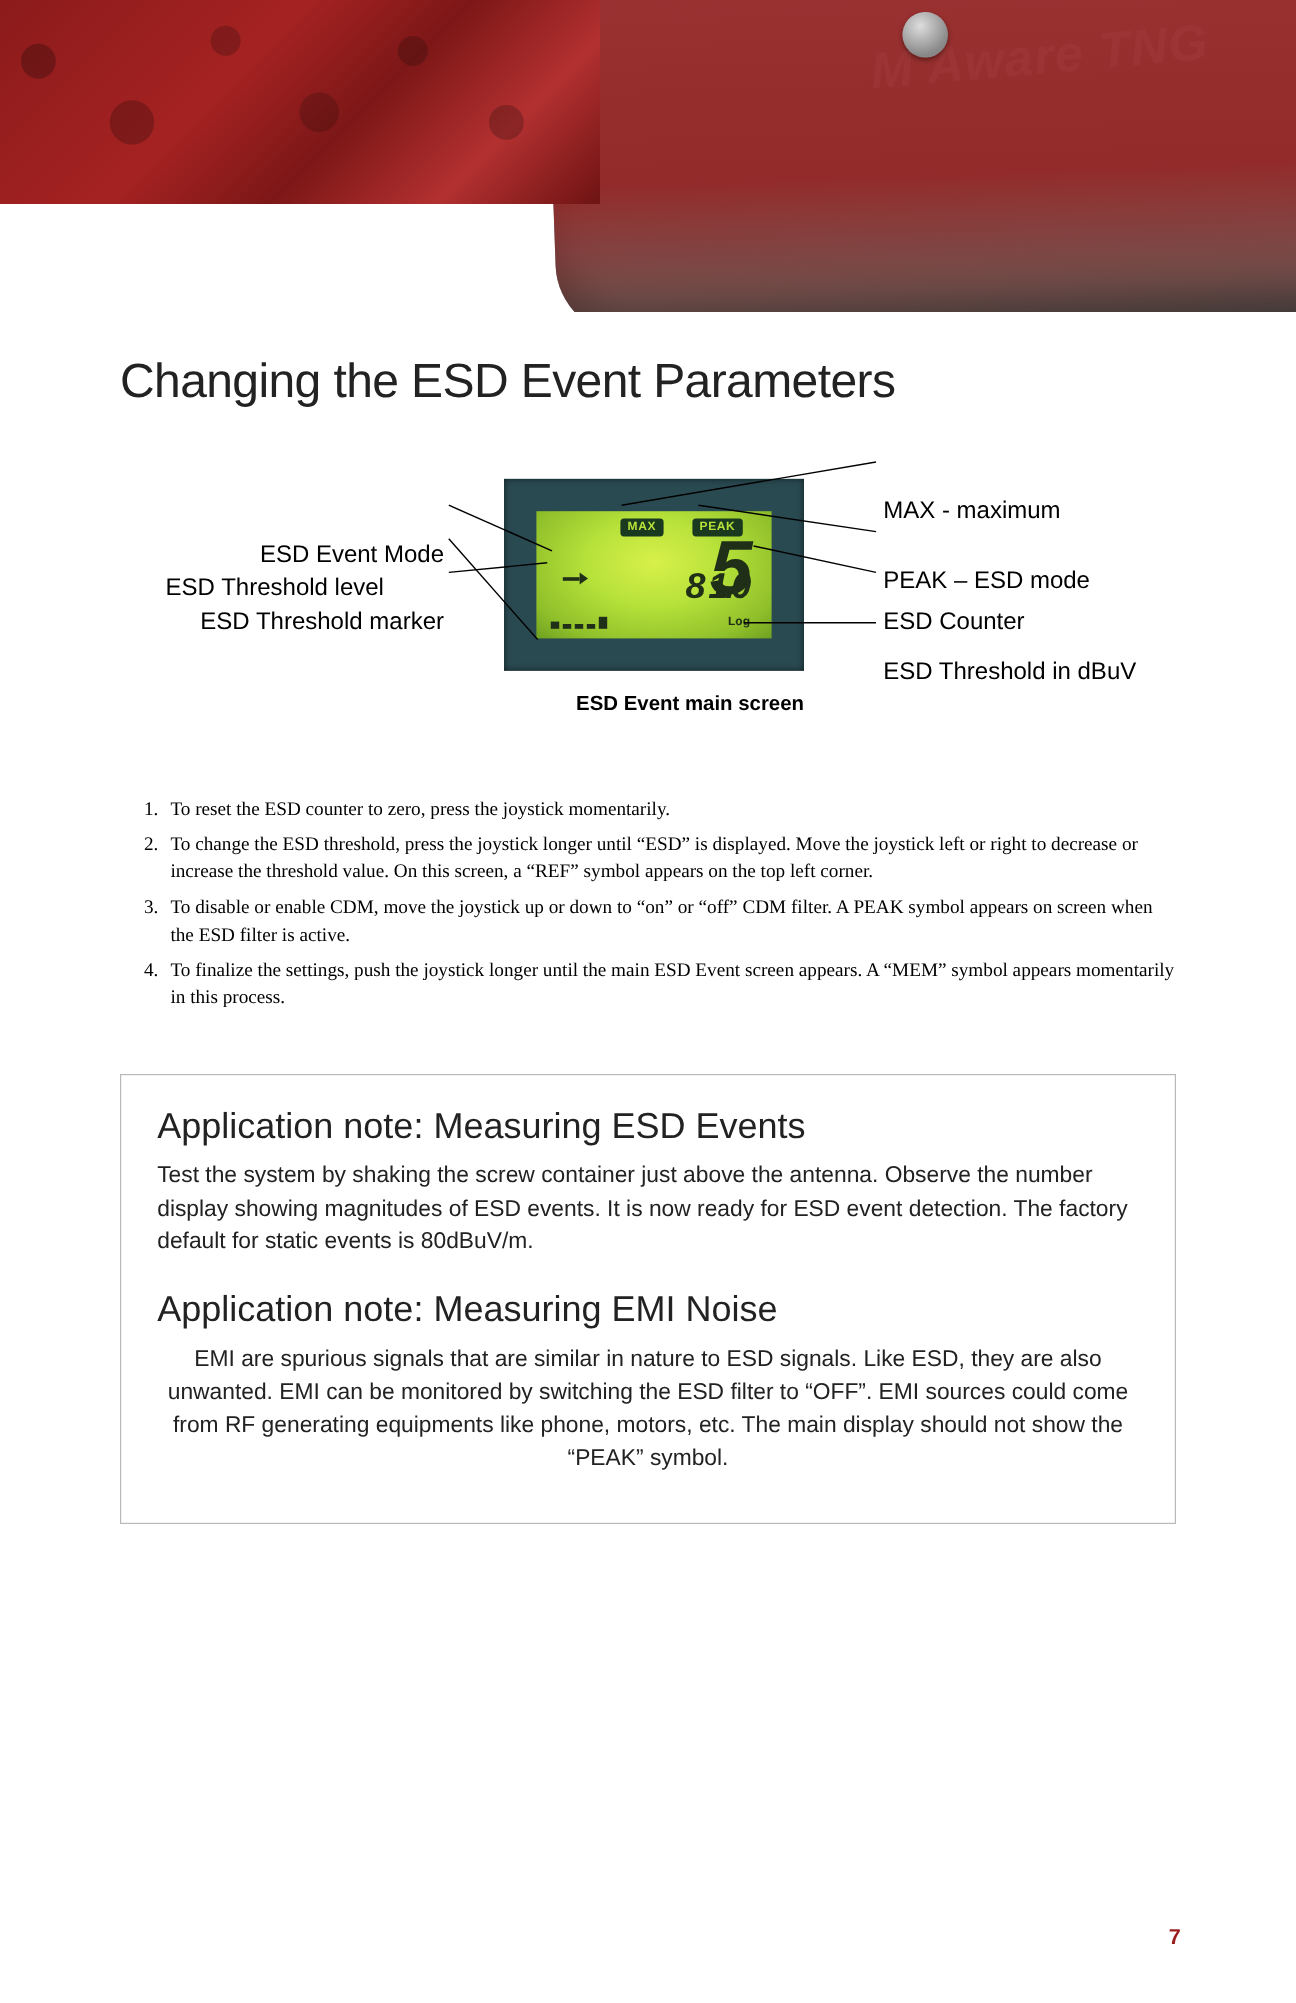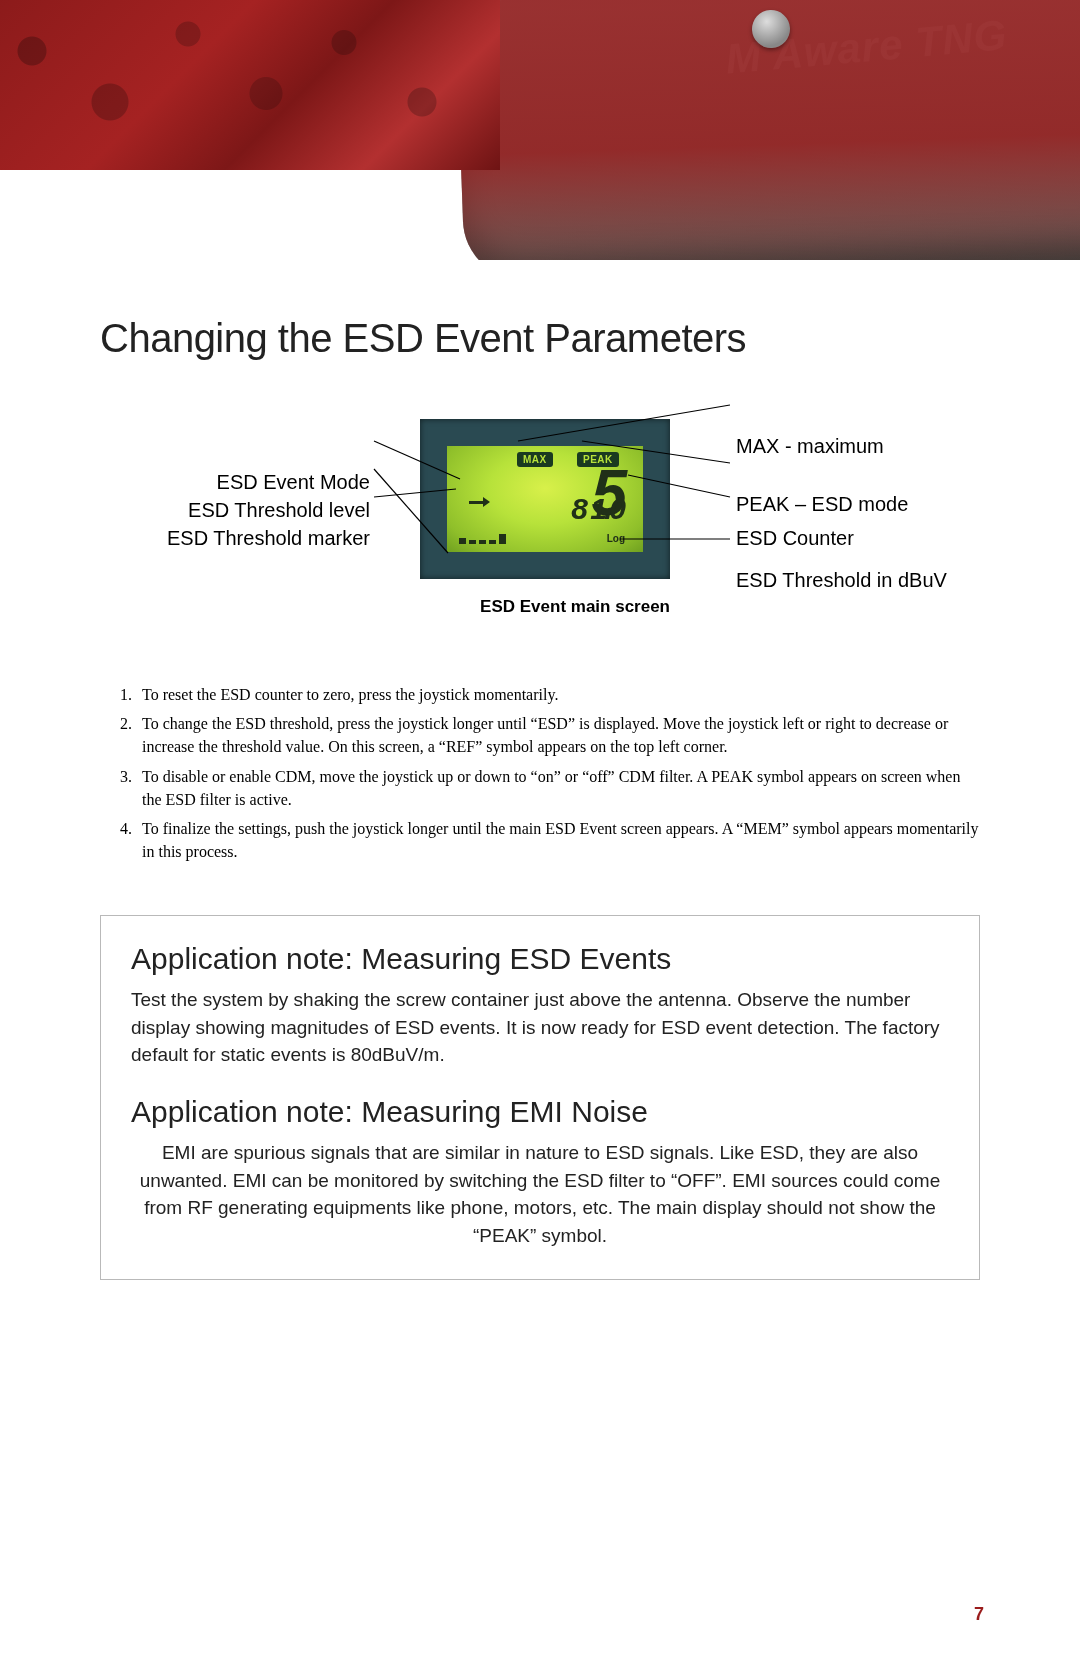--- a/index.html
+++ b/index.html
@@ -67,21 +67,21 @@
     position: absolute;
     top: 10px; right: 290px;
     width: 38px; height: 38px;
     background: radial-gradient(circle at 40% 30%, #ddd, #888 70%);
     border-radius: 50%;
     box-shadow: 0 2px 4px rgba(0,0,0,0.4);
     transform: rotate(-3deg);
   }
   .content {
     position: absolute;
-    top: 316px;
+    top: 296px;
     left: 100px;
     right: 100px;
   }
   h1.section-title {
     font-family: "Helvetica Neue", Arial, sans-serif;
     font-weight: 400;
     font-size: 40px;
     color: #222;
     letter-spacing: -0.5px;
     font-stretch: condensed;
@@ -201,21 +201,21 @@
     padding-left: 36px;
     font-size: 16px;
     line-height: 1.45;
     color: #000;
     font-family: Liberation Serif, serif;
   }
   ol.steps li { margin-bottom: 6px; padding-left: 6px; }
   .note-box {
     margin-top: 52px;
     border: 1px solid #b9b9b9;
-    padding: 26px 30px 30px 30px;
+    padding: 26px 30px 40px 30px;
   }
   .note-box h2 {
     font-family: "Helvetica Neue", Arial, sans-serif;
     font-weight: 400;
     font-size: 30px;
     color: #222;
     margin-bottom: 10px;
     font-stretch: condensed;
   }
   .note-box p {
@@ -246,21 +246,21 @@
   <div class="stub"></div>
   <div class="red-band"></div>
 </div>
 
 <div class="content">
   <h1 class="section-title">Changing the ESD Event Parameters</h1>
 
   <div class="diagram">
 
     <div class="callout" style="left:60px; top:52px; text-align:right; width:210px;">ESD Event Mode</div>
-    <div class="callout" style="left:38px; top:80px; text-align:right; width:232px;">ESD Threshold level</div>
+    <div class="callout" style="left:38px; top:80px; width:232px;">ESD Threshold level</div>
     <div class="callout" style="left:20px; top:108px; text-align:right; width:250px;">ESD Threshold marker</div>
 
     <div class="callout" style="left:636px; top:16px;">MAX - maximum</div>
     <div class="callout" style="left:636px; top:74px;">PEAK – ESD mode</div>
     <div class="callout" style="left:636px; top:108px;">ESD Counter</div>
     <div class="callout" style="left:636px; top:150px;">ESD Threshold in dBuV</div>
 
     <div class="lcd">
       <div class="lcd-inner">
         <div class="lcd-badge max">MAX</div>

